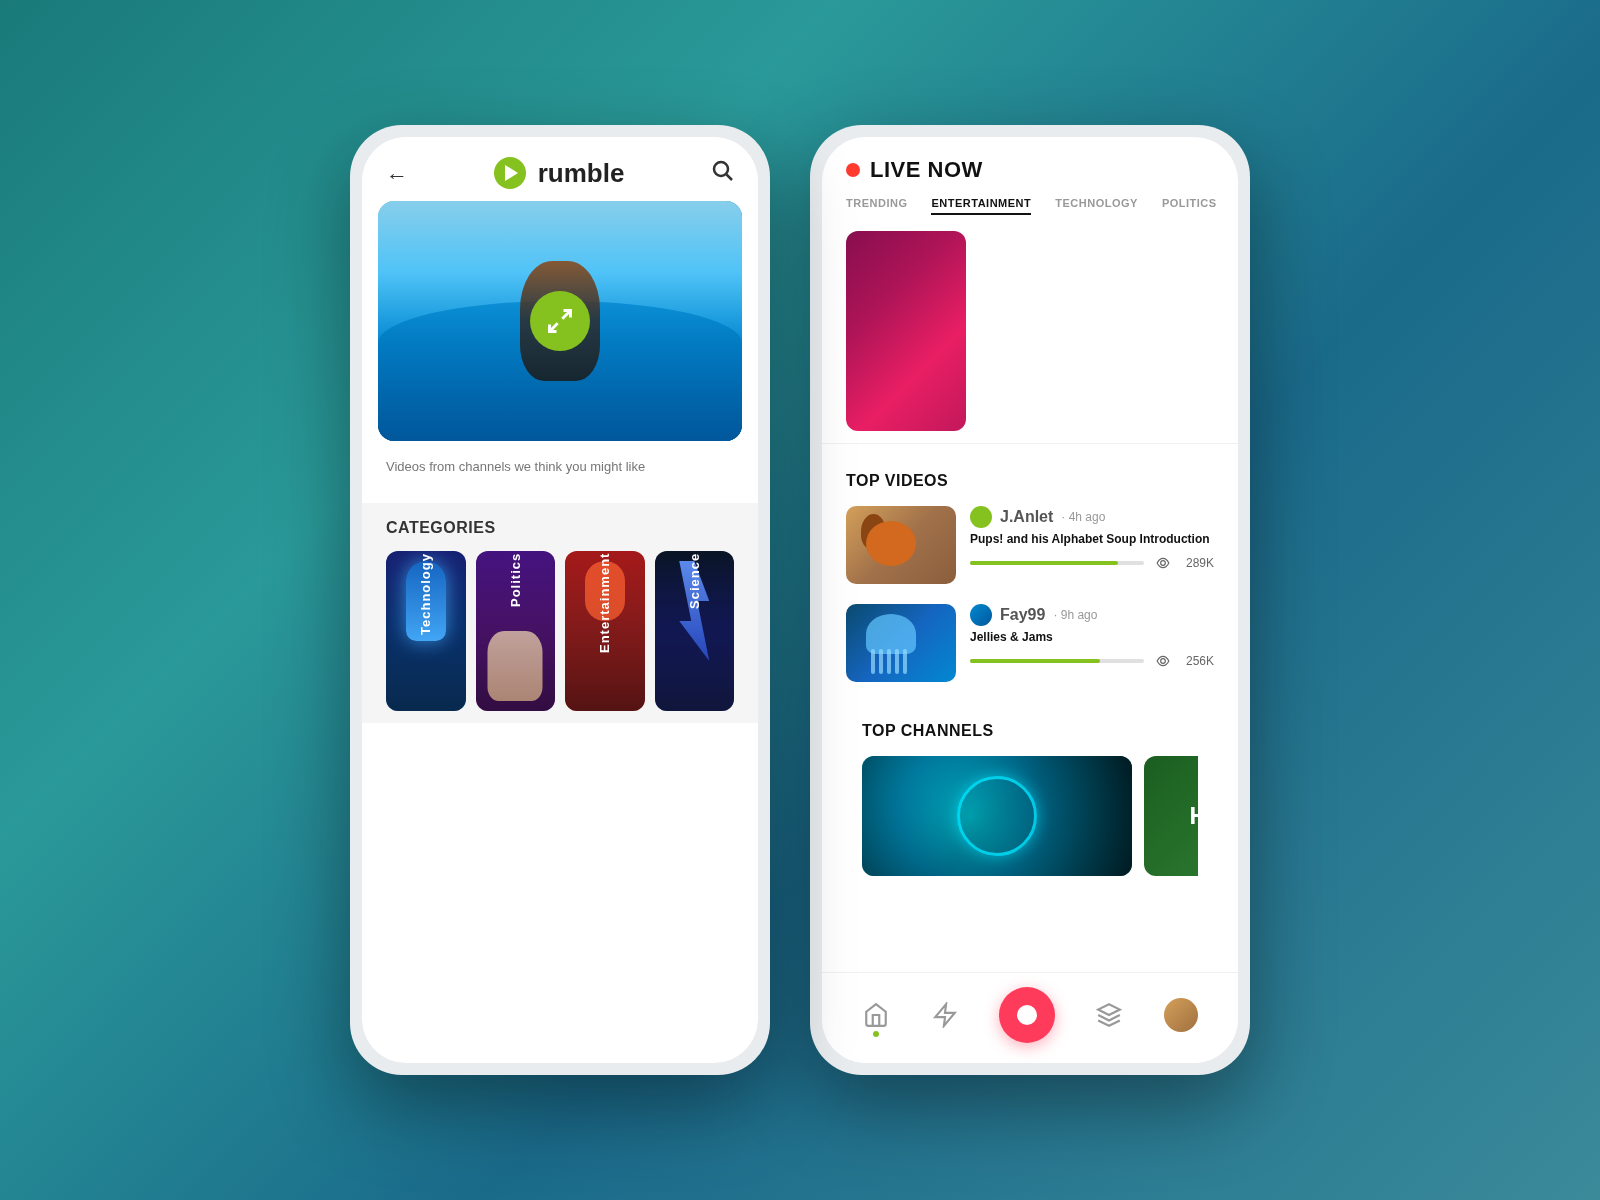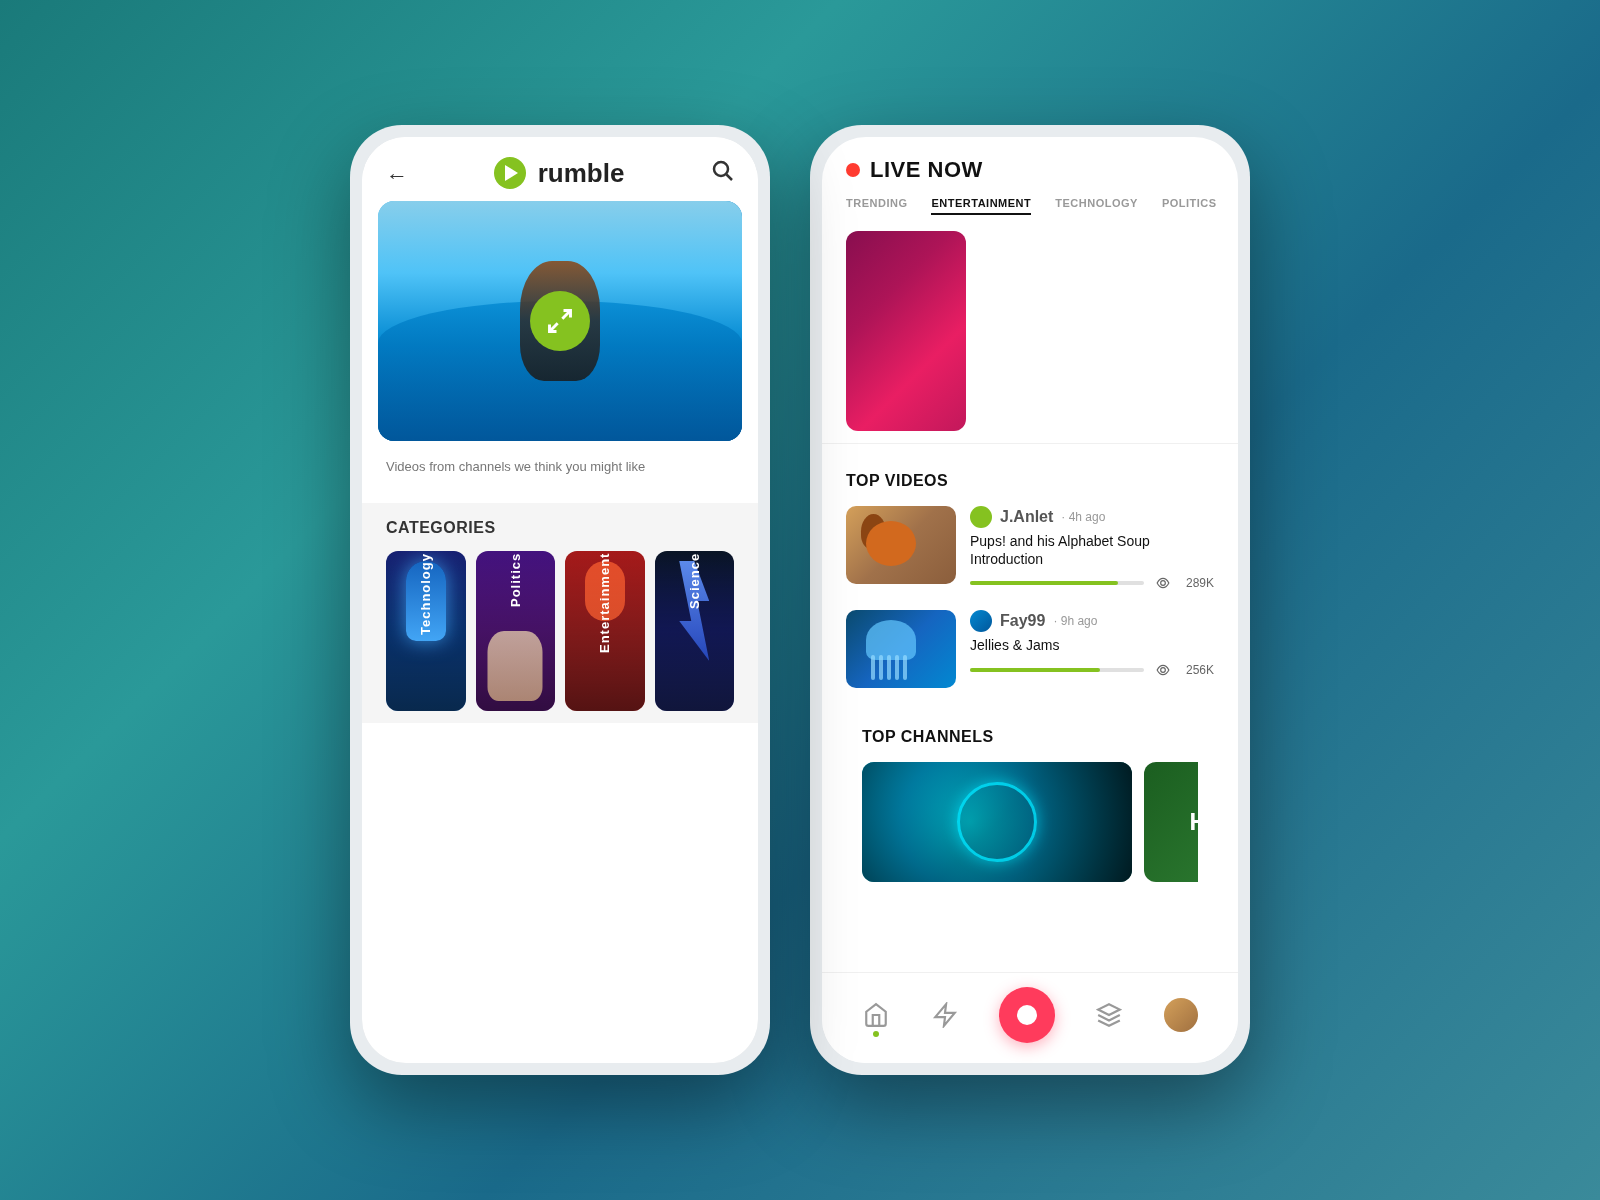--- a/index.html
+++ b/index.html
@@ -495,22 +495,22 @@
       color: #555;
       font-weight: 600;
     }
 
     .time-ago {
       font-size: 12px;
       color: #999;
     }
 
     .video-title-item {
-      font-size: 14px;
-      font-weight: 400;
+      font-size: 12px;
+      font-weight: 700;
       color: #111;
       margin-bottom: 8px;
       line-height: 1.3;
     }
 
     .video-progress-row {
       display: flex;
       align-items: center;
       justify-content: space-between;
     }

